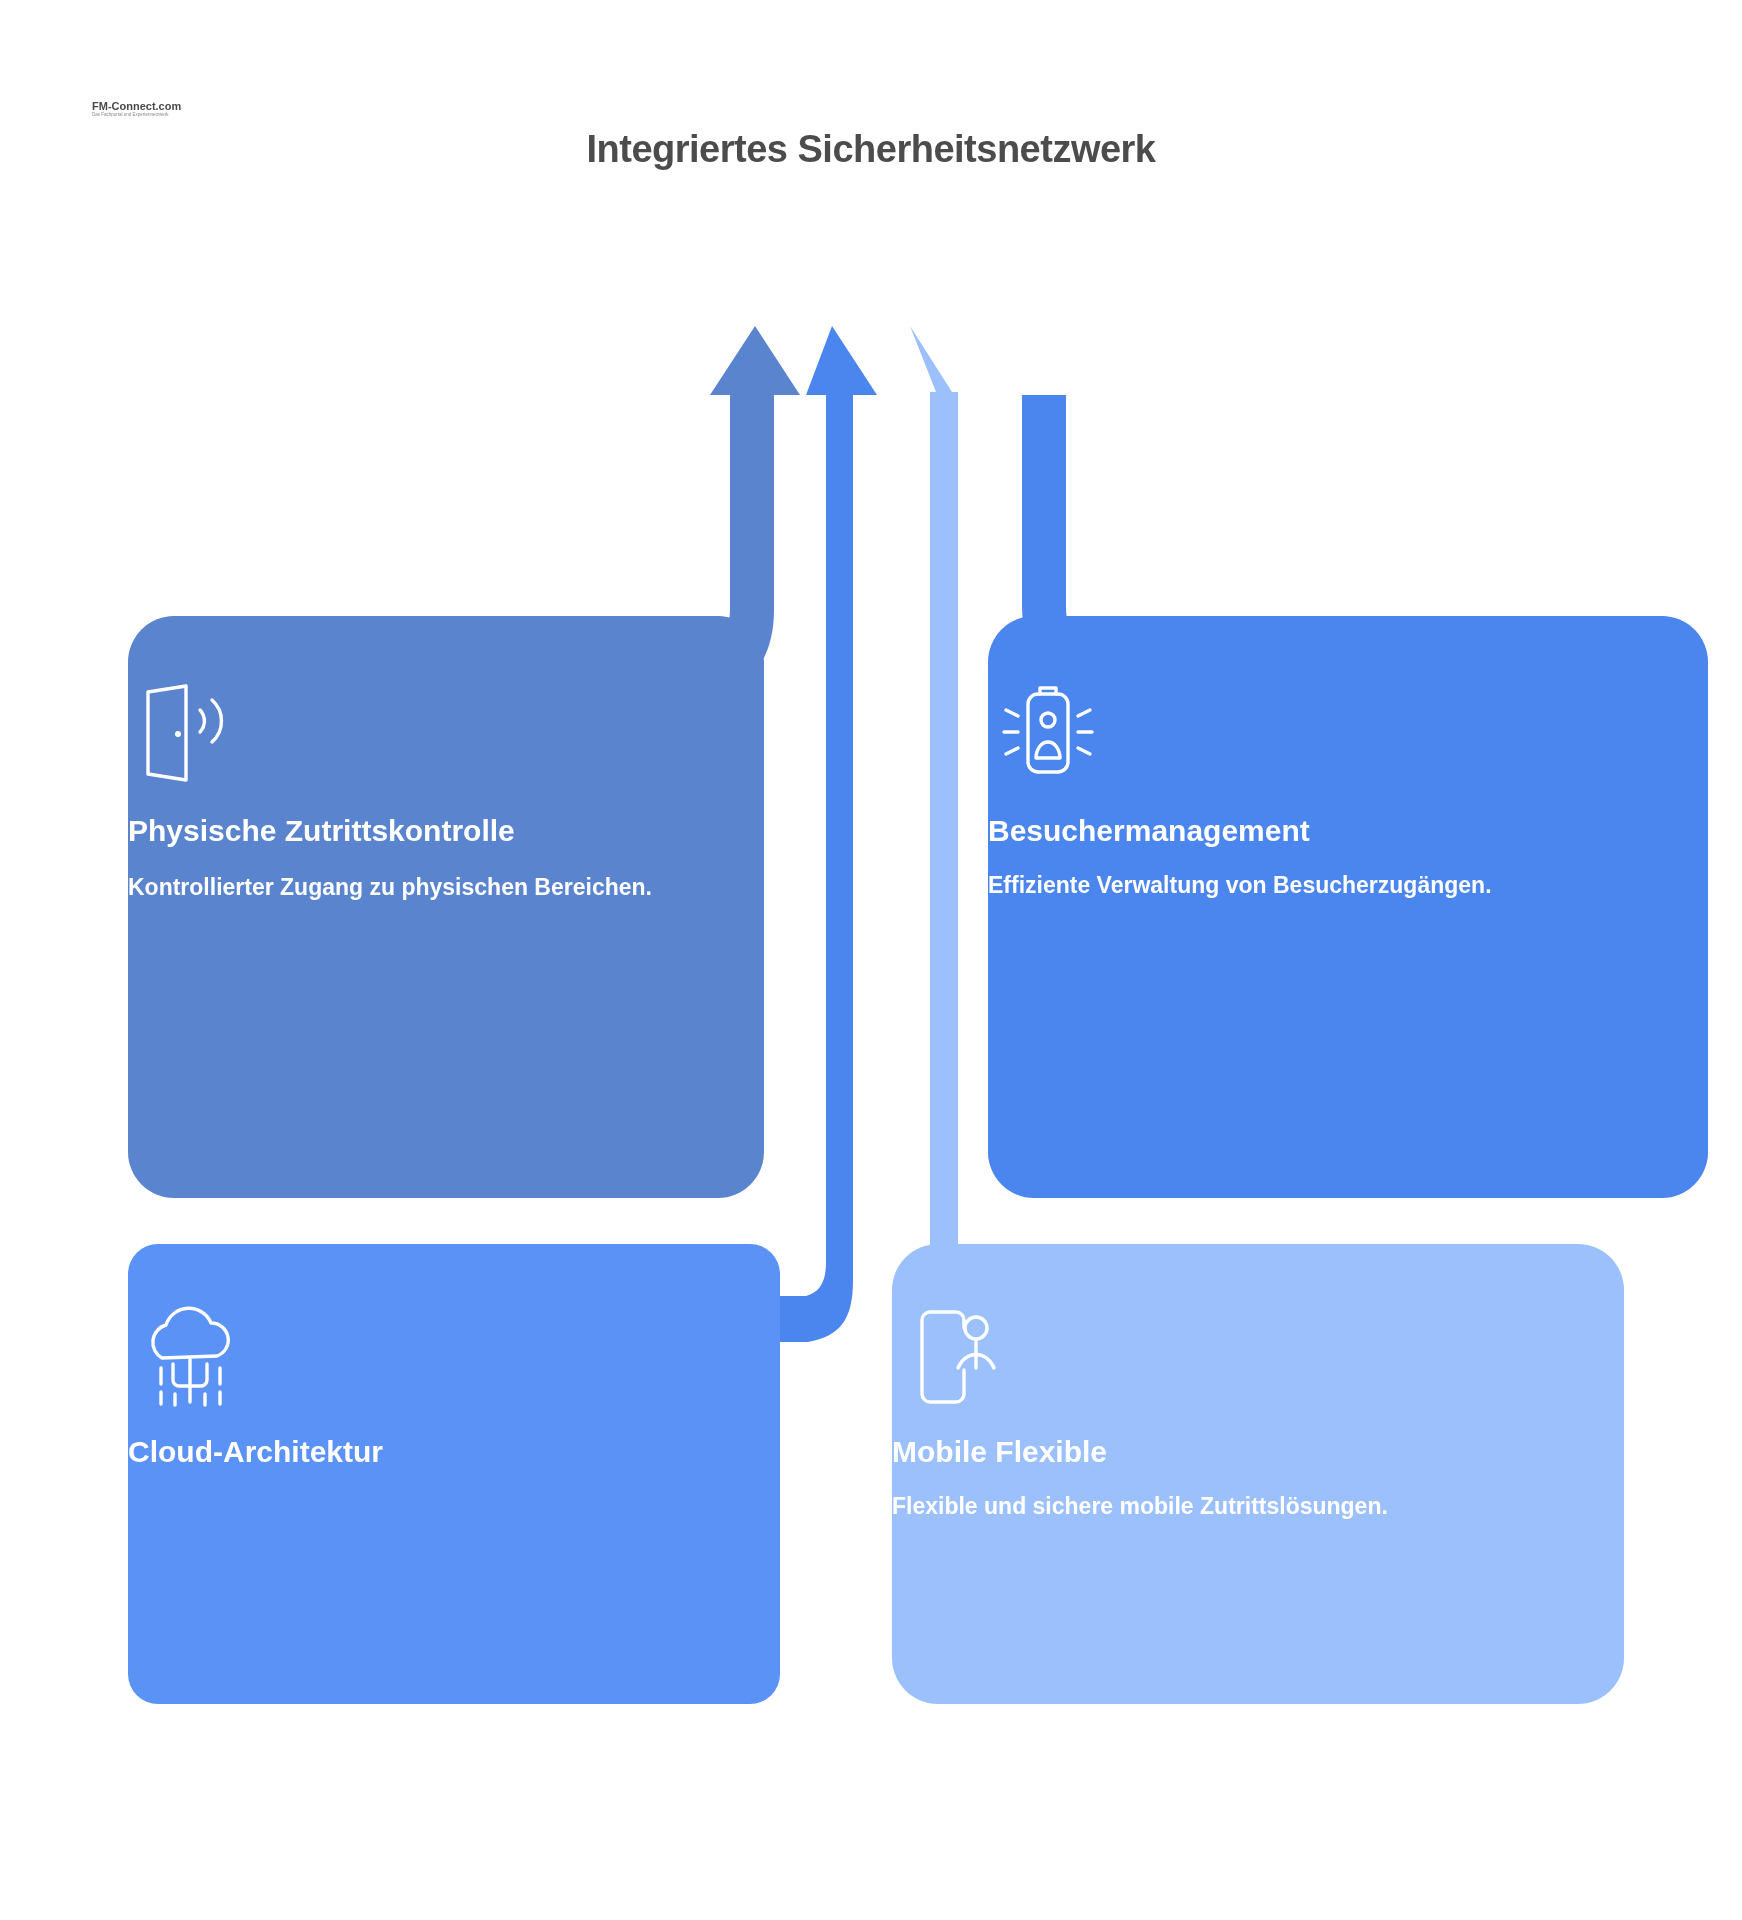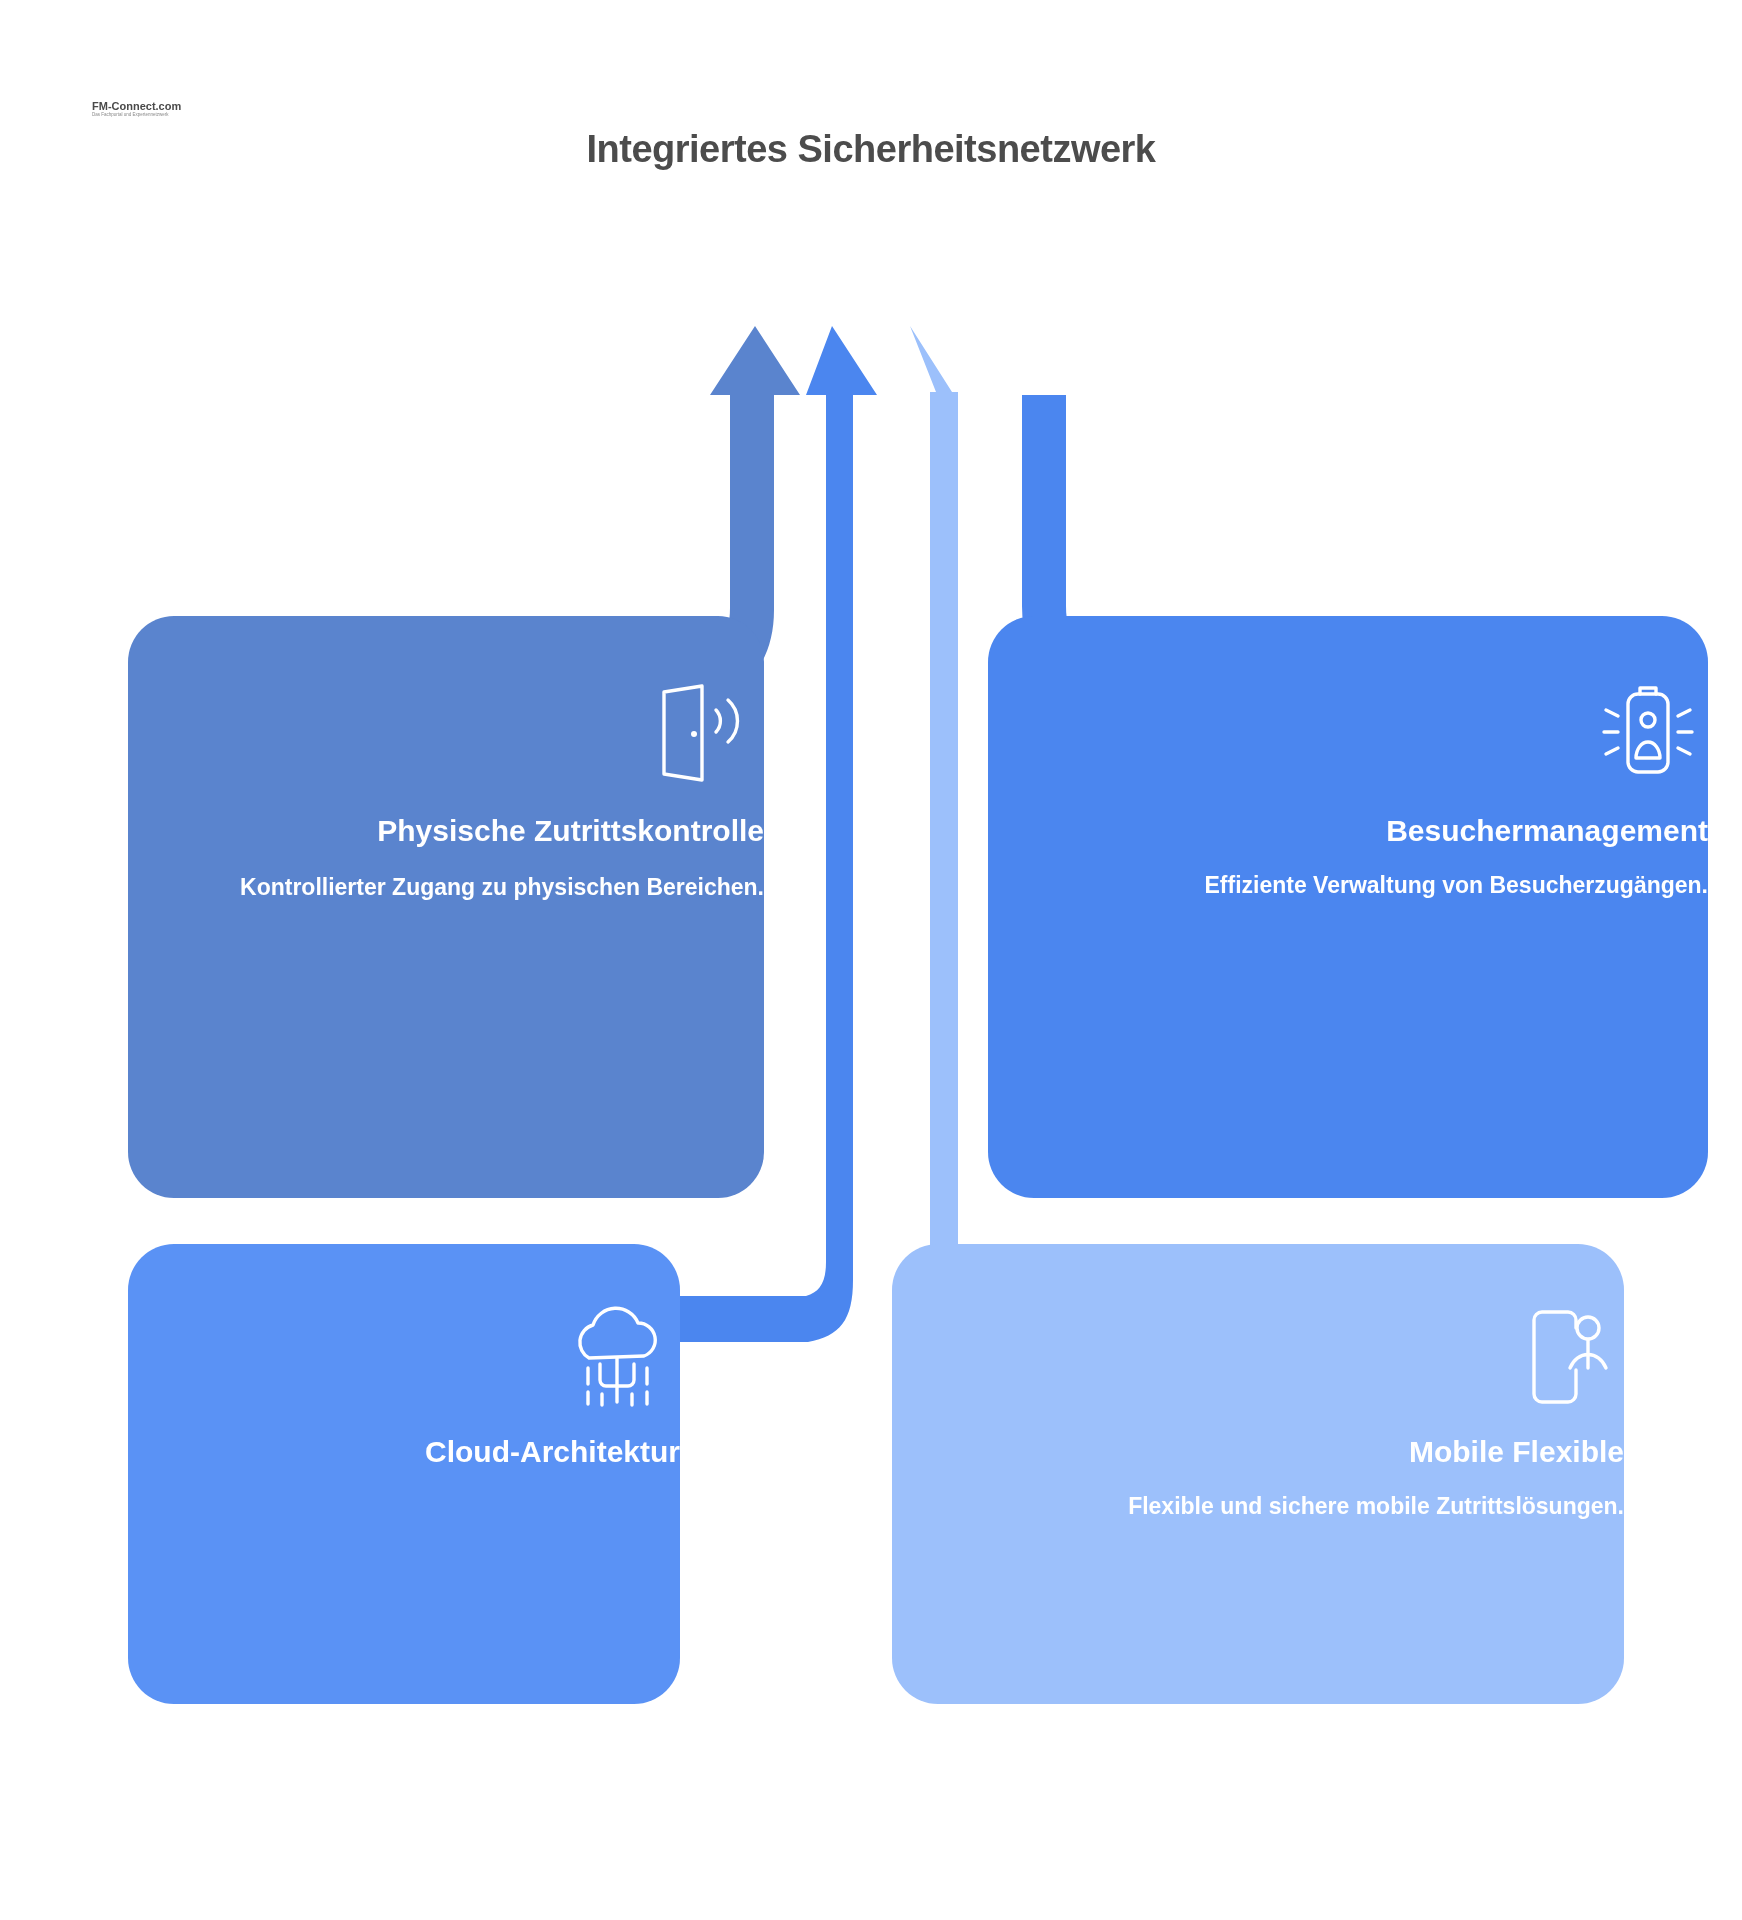--- a/index.html
+++ b/index.html
@@ -55,21 +55,21 @@
     top: 0;
     width: 1742px;
     height: 1920px;
   }
   .card {
     position: absolute;
     border-radius: 46px;
     box-sizing: border-box;
     display: flex;
     flex-direction: column;
-    align-items: flex-end;
+    align-items: flex-start;
     color: #ffffff;
     text-align: center;
   }
   .card-icon {
     margin-top: 0;
     margin-bottom: 18px;
   }
   .card-title {
     font-size: 30px;
     font-weight: bold;
@@ -94,24 +94,25 @@
     left: 988px;
     top: 616px;
     width: 720px;
     height: 582px;
     background: #4b86ef;
     padding-top: 64px;
   }
   #card-cloud {
     left: 128px;
     top: 1244px;
-    width: 552px;
+    width: 652px;
     height: 460px;
     background: #5a92f5;
     padding-top: 62px;
+    border-radius: 30px;
   }
   #card-mobile {
     left: 892px;
     top: 1244px;
     width: 732px;
     height: 460px;
     background: #9cc0fb;
     padding-top: 62px;
   }
   #card-besucher .card-title,

